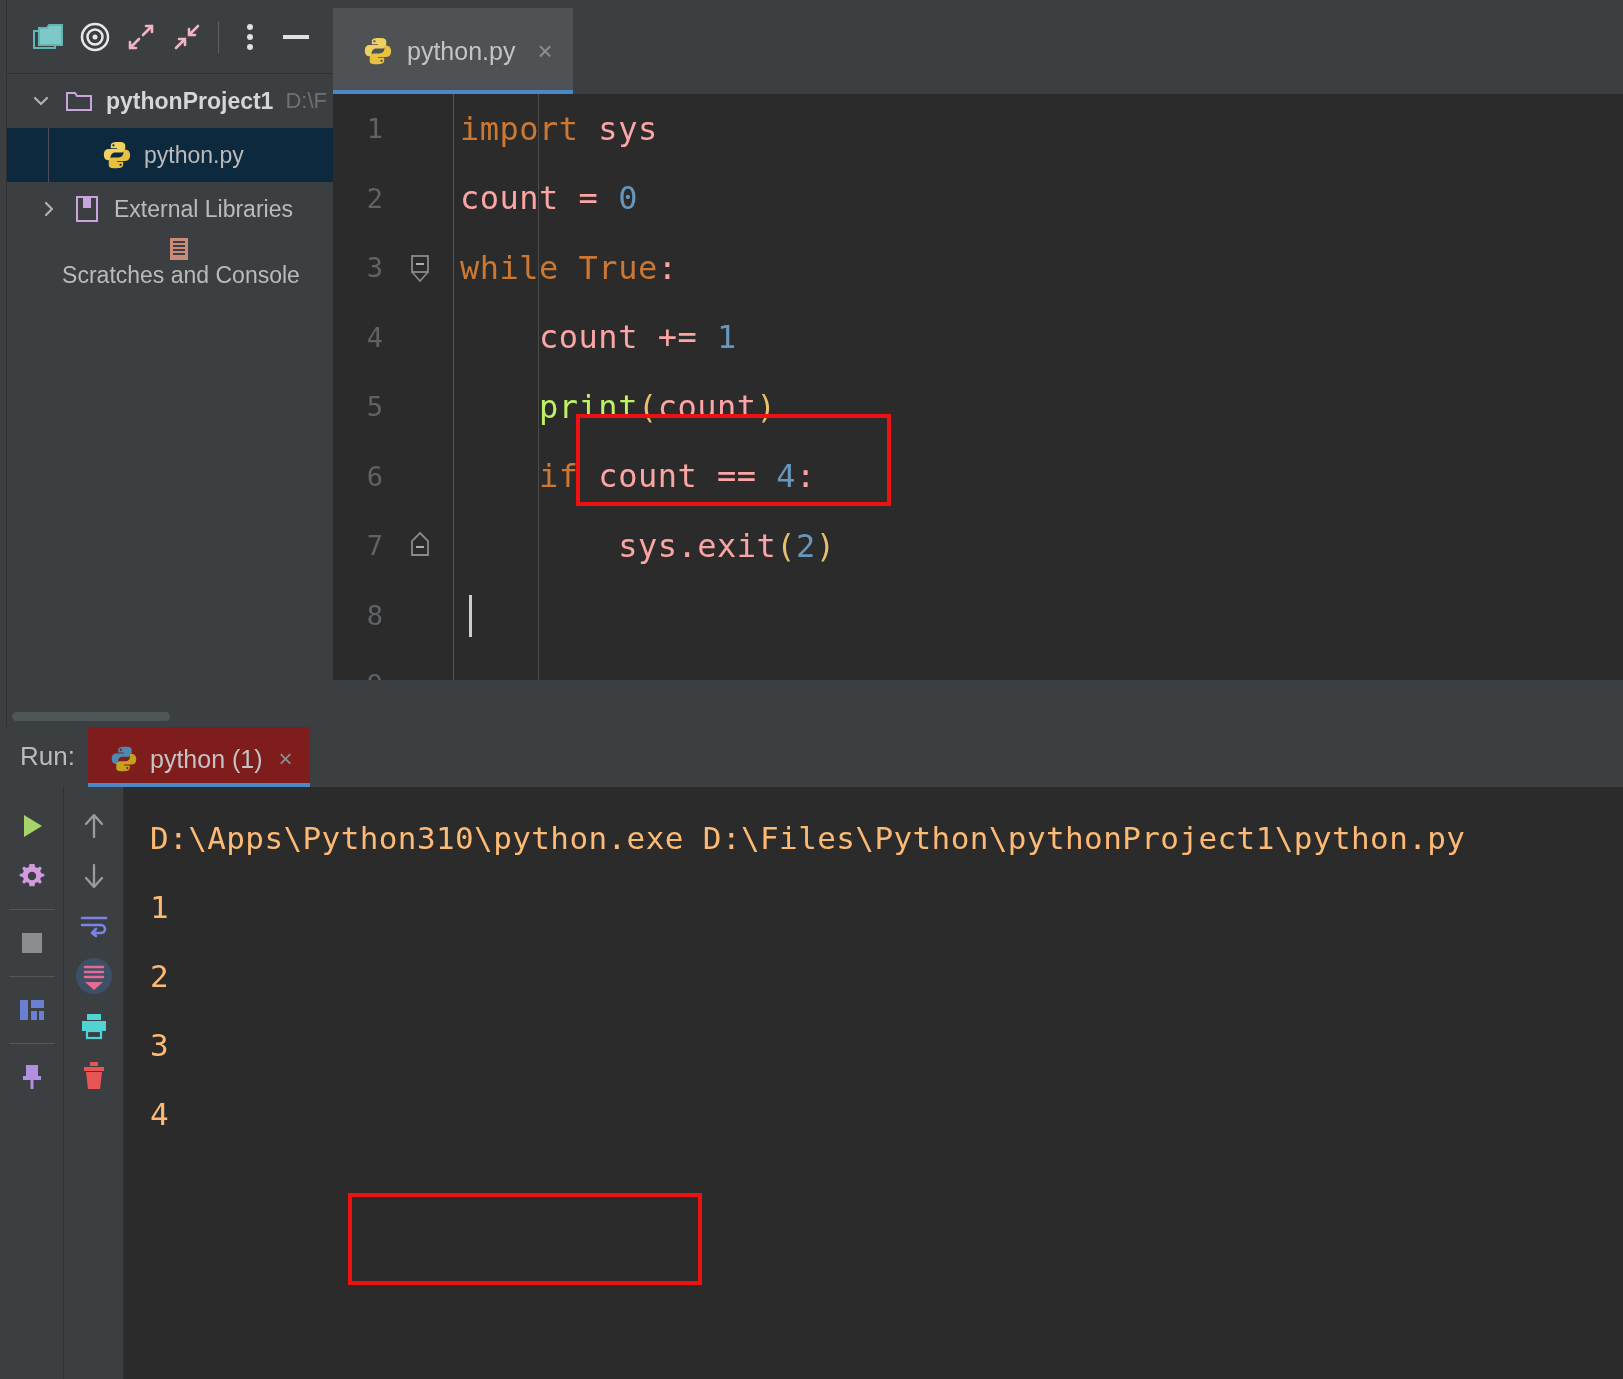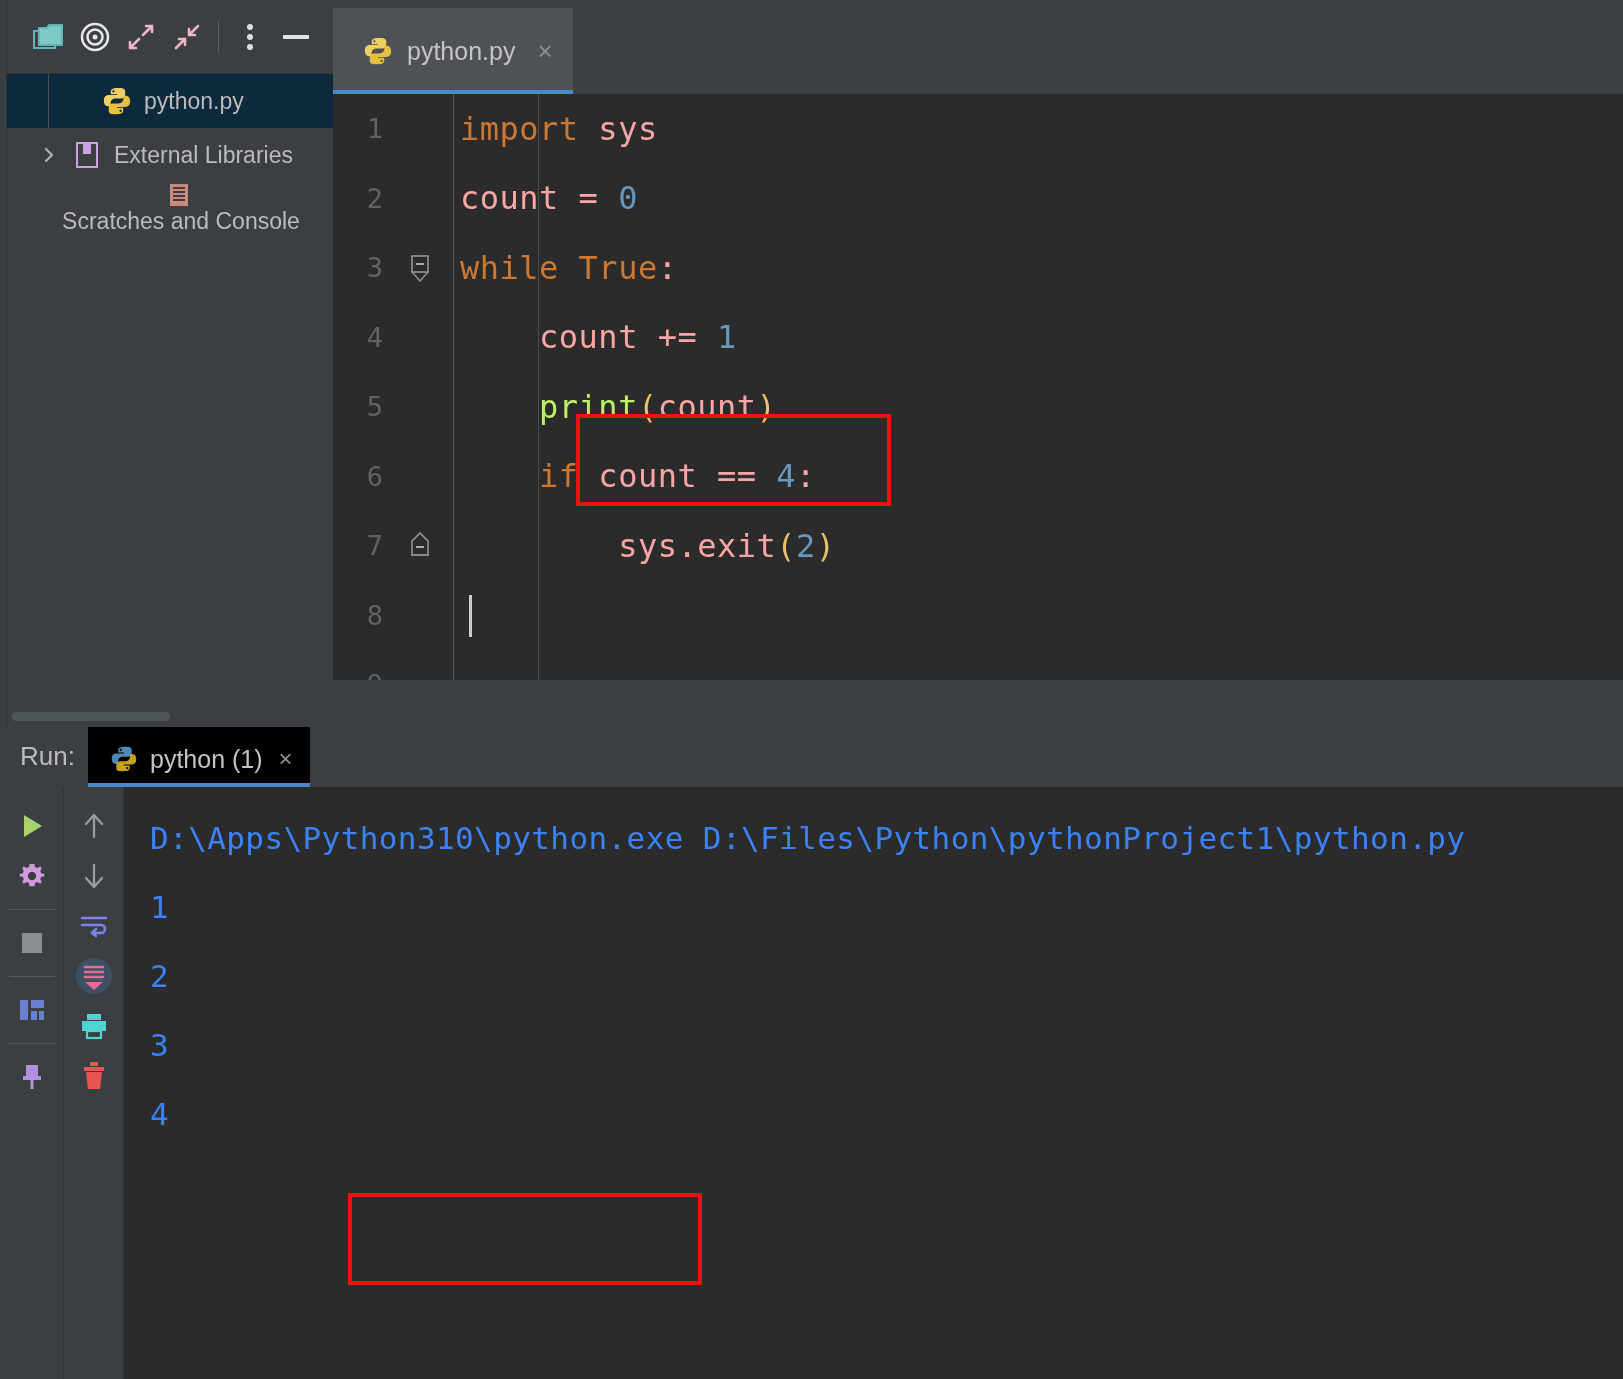--- a/index.html
+++ b/index.html
@@ -240,21 +240,21 @@
     color: #bbbbbb;
   }
   #run-tab {
     position: absolute;
     left: 88px; top: 0;
     width: 222px; height: 64px;
     display: flex;
     align-items: center;
     padding-left: 22px;
     box-sizing: border-box;
-    background: #000000;
+    background: #7f1d1d;
     cursor: pointer;
   }
   #run-tab-underline {
     position: absolute;
     left: 88px; top: 56px;
     width: 222px; height: 4px;
     background: #4a88c7;
   }
   .run-tab-label {
     font-size: 25px;
@@ -300,21 +300,21 @@
     padding-top: 16px;
     box-sizing: border-box;
   }
   .console-line {
     height: 69px;
     display: flex;
     align-items: center;
     padding-left: 26px;
     font-family: "DejaVu Sans Mono", monospace;
     font-size: 31px;
-    color: #3b82f6;
+    color: #fdba74;
     white-space: pre;
     letter-spacing: 0.4px;
   }
   .console-line.blank { color: transparent; }
   #red-box-console {
     position: absolute;
     left: 348px; top: 1193px;
     width: 354px; height: 92px;
     border: 4px solid #ee1111;
     box-sizing: border-box;
@@ -364,20 +364,34 @@
       </div>
       <div class="tb-icon">
         <svg width="30" height="8" viewBox="0 0 30 8">
           <rect x="2" y="2" width="26" height="4" fill="#e0e0e0"></rect>
         </svg>
       </div>
     </div>
 
     <div id="tree">
 
+      <div class="tree-row" style="padding-left:26px;">
+        <div class="tw">
+          <svg width="20" height="20" viewBox="0 0 20 20">
+            <path d="M4 7 L10 13 L16 7" fill="none" stroke="#afb1b3" stroke-width="2.2" stroke-linecap="round" stroke-linejoin="round"></path>
+          </svg>
+        </div>
+        <div style="width:34px;display:flex;align-items:center;justify-content:center;margin-left:6px;">
+          <svg width="28" height="24" viewBox="0 0 28 24">
+            <path d="M2 21 L2 4 L10 4 L12 7 L26 7 L26 21 Z" fill="none" stroke="#c9a4e0" stroke-width="2"></path>
+          </svg>
+        </div>
+        <span class="tree-label bold">pythonProject1</span>
+        <span class="tree-path">D:\F</span>
+      </div>
 
       <div class="tree-row selected" style="padding-left:26px;">
         <div class="indent-guide"></div>
         <div class="tw"></div>
         <div style="width:34px;display:flex;align-items:center;justify-content:center;margin-left:44px;">
           <svg width="30" height="30" viewBox="0 0 32 32">
             <path d="M15.8 2c-3.6 0-6.4 1-6.4 3.6v3.1h6.6v1H7.2C4.4 9.7 2 11.5 2 15.7c0 4.1 2.1 6 4.9 6h2.3v-3.4c0-2.8 2.3-5 5.1-5h6.3c2.3 0 4.2-1.9 4.2-4.2V5.6C24.8 3.4 22.6 2 20 2h-4.2zm-3.6 2.4c.7 0 1.2.5 1.2 1.2s-.5 1.2-1.2 1.2-1.2-.5-1.2-1.2.5-1.2 1.2-1.2z" fill="#f0d060"></path>
             <path d="M16.2 30c3.6 0 6.4-1 6.4-3.6v-3.1H16v-1h8.8c2.8 0 5.2-1.8 5.2-6 0-4.1-2.1-6-4.9-6h-2.3v3.4c0 2.8-2.3 5-5.1 5h-6.3c-2.3 0-4.2 1.9-4.2 4.2v4.5C7.2 28.6 9.4 30 12 30h4.2zm3.6-2.4c-.7 0-1.2-.5-1.2-1.2s.5-1.2 1.2-1.2 1.2.5 1.2 1.2-.5 1.2-1.2 1.2z" fill="#e8c040"></path>
           </svg>
         </div>

